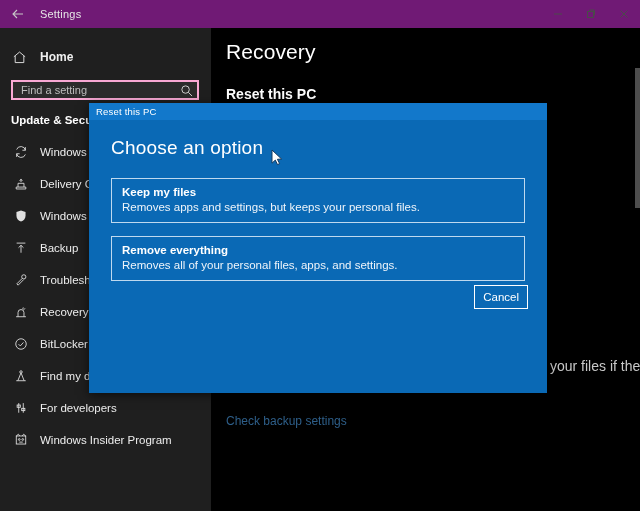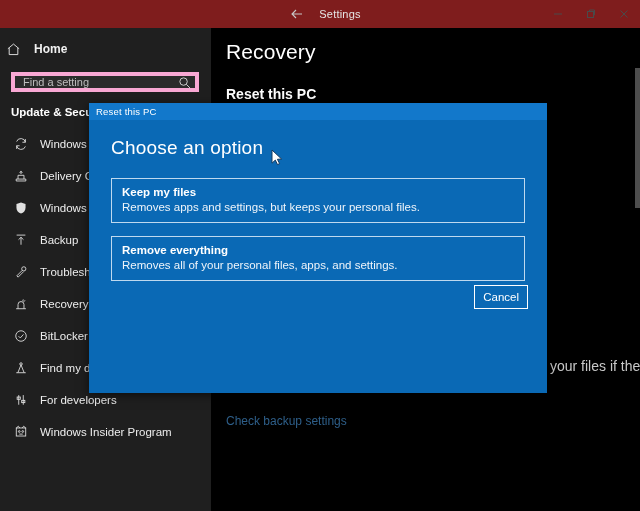--- a/index.html
+++ b/index.html
@@ -19,22 +19,22 @@
   .settings-window {
     position: absolute; left: 0; top: 0;
     width: 640px; height: 511px;
     background: #000000;
   }
 
   
   .titlebar {
     position: absolute; left: 0; top: 0;
     width: 640px; height: 28px;
-    background: #7f1d1d;
-    display: flex; align-items: center; justify-content: center;
+    background: #701a75;
+    display: flex; align-items: center;
   }
   .back-arrow {
     width: 28px; height: 28px;
     margin-left: 4px;
     display: flex; align-items: center; justify-content: center;
     color: #c8c8c8;
   }
   .titlebar-title {
     font-size: 11px; color: #e6e6e6;
     margin-left: 8px;
@@ -52,30 +52,30 @@
   }
 
   
   .sidebar {
     position: absolute; left: 0; top: 28px;
     width: 211px; height: 483px;
     background: #1f1f1f;
   }
   .home-row {
     display: flex; align-items: center;
-    height: 30px; margin-top: 6px; padding-left: 6px;
+    height: 30px; margin-top: 14px; padding-left: 12px;
   }
   .home-row .ico { width: 20px; color: #e2e2e2; display:flex; align-items:center;}
   .home-row .lbl { font-size: 12px; color: #f0f0f0; margin-left: 8px; font-weight: 600;}
 
   .search-wrap {
     margin: 8px 12px 0 11px;
     height: 20px;
     background: #2b2b2b;
-    border: 4px solid #f9a8d4;
+    border: 2px solid #f9a8d4;
     display: flex; align-items: center;
     position: relative;
   }
   .search-input {
     flex: 1;
     background: transparent;
     border: none; outline: none;
     color: #bdbdbd;
     font-size: 11px;
     font-family: "Liberation Sans", sans-serif;

